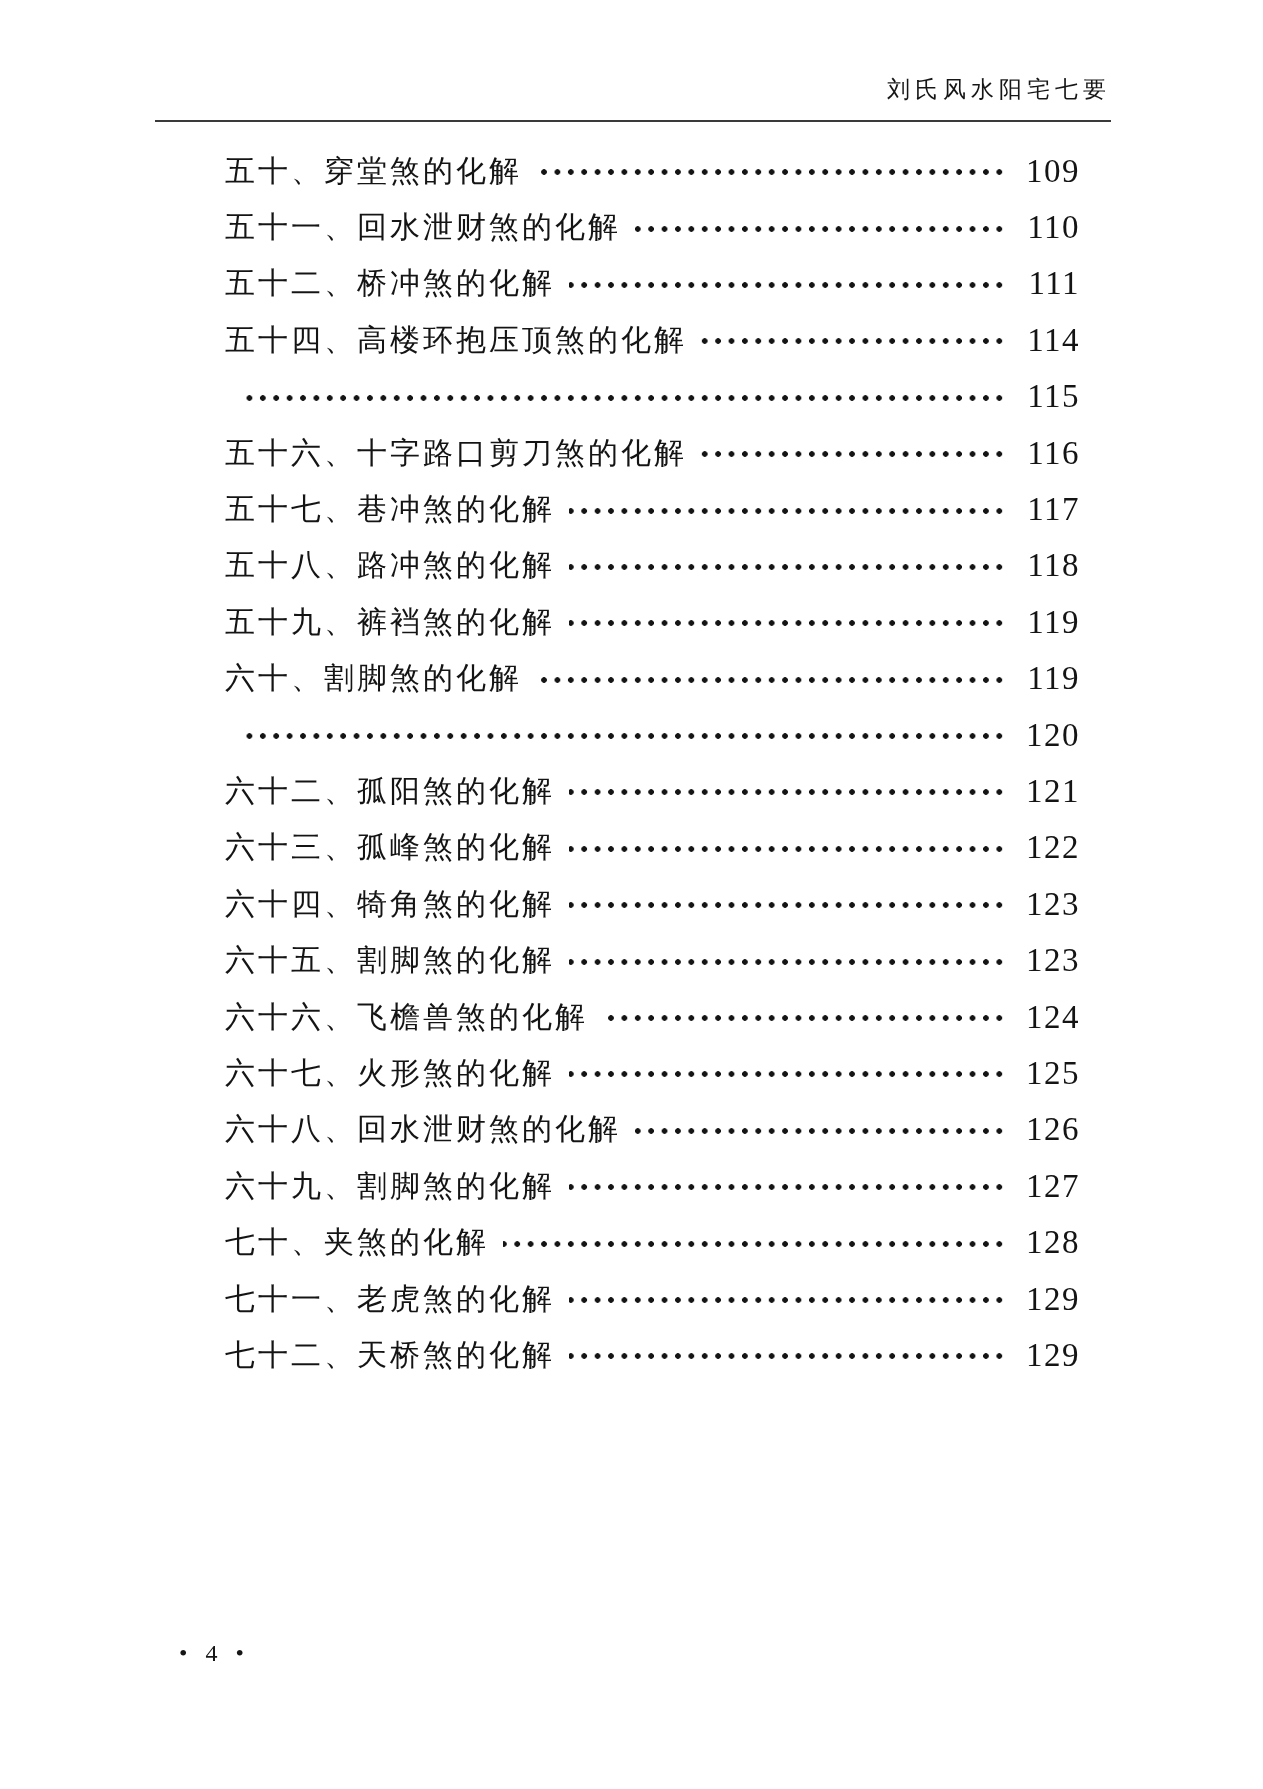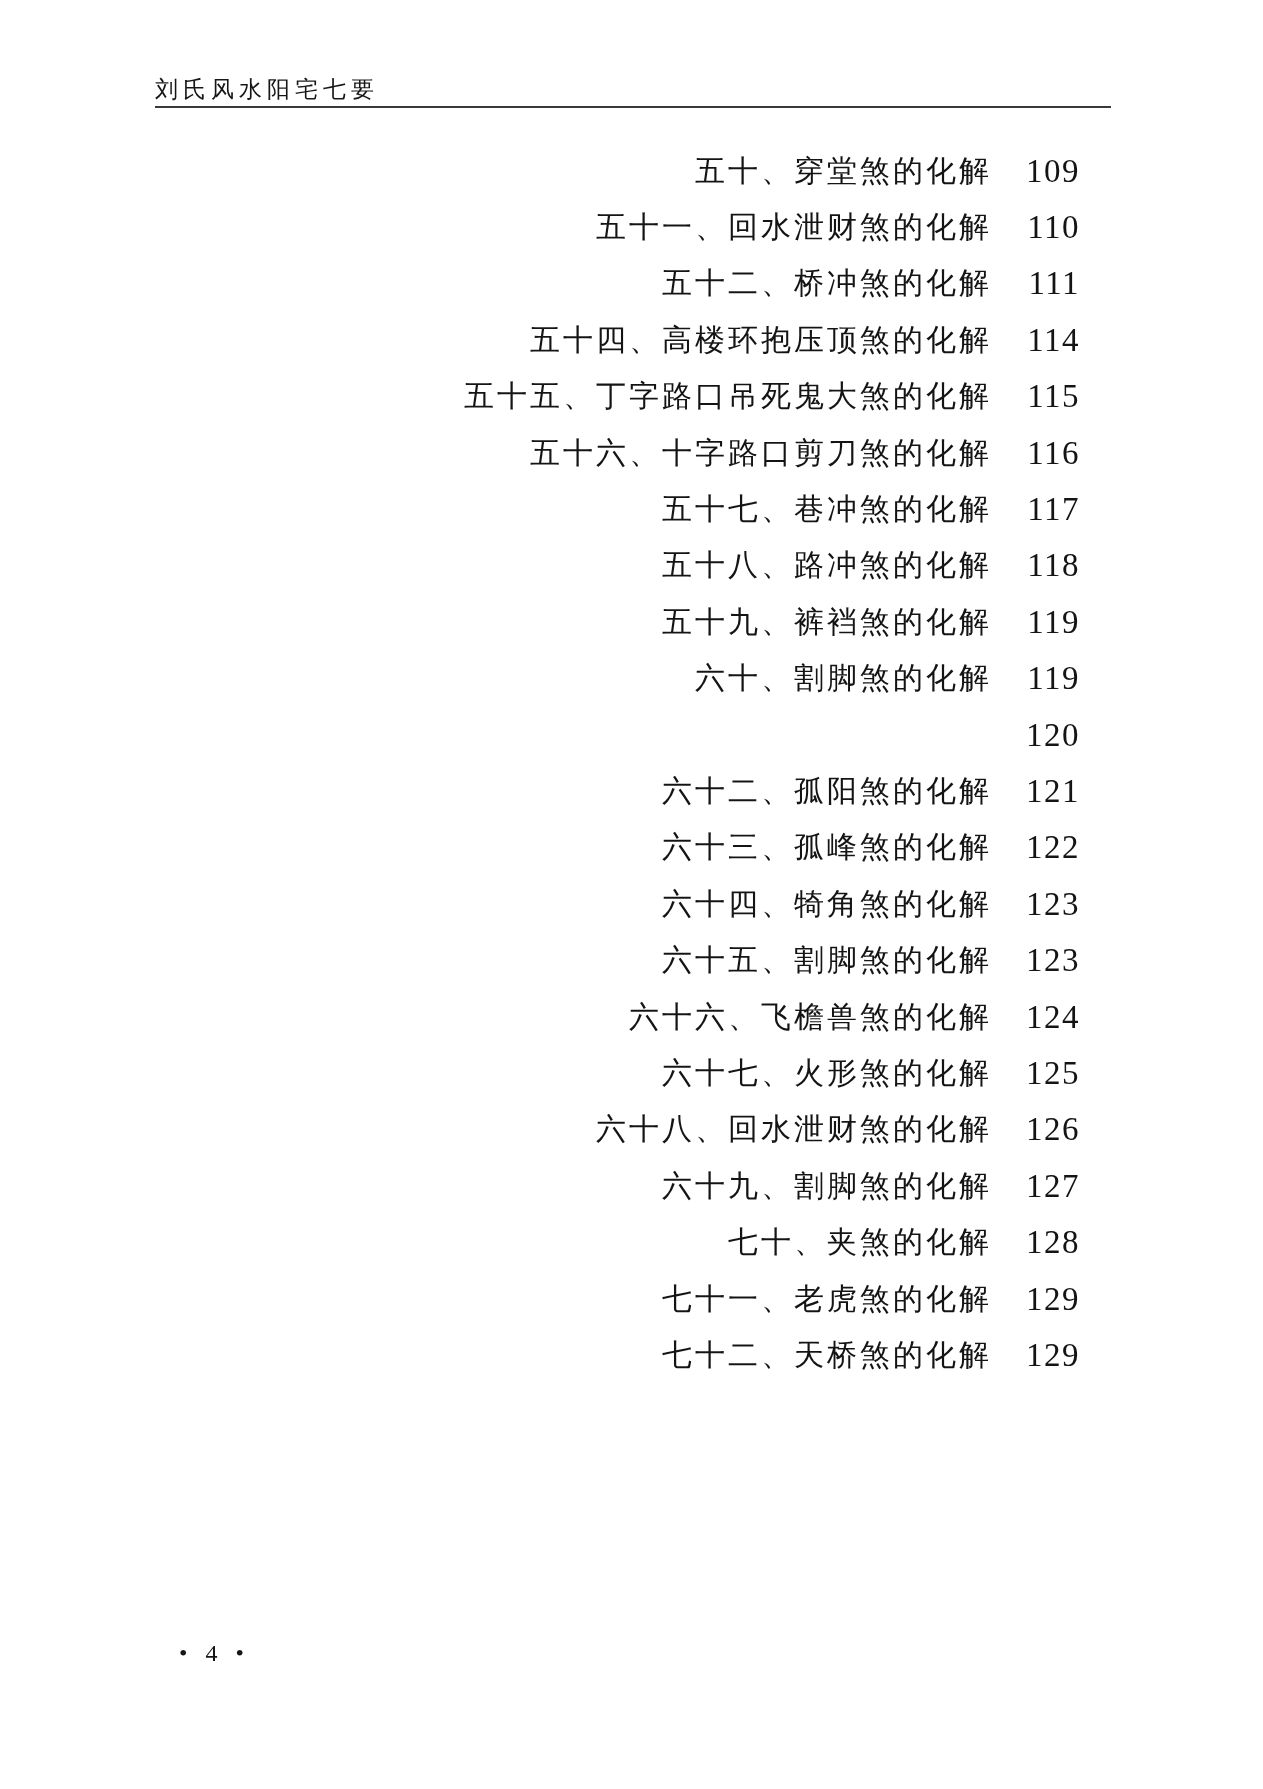--- a/index.html
+++ b/index.html
@@ -11,36 +11,36 @@
     font-family: "Liberation Serif", "DejaVu Serif", serif;
     color: #111111;
     overflow: hidden;
   }
   .header {
     position: absolute;
     left: 155px;
     right: 152px;
     top: 74px;
     border-bottom: 2px solid #3a3a3a;
-    padding-bottom: 1px;
+    padding-bottom: 15px;
+    text-align: right;
   }
   .header-title {
     font-size: 23px;
     letter-spacing: 5px;
     color: #161616;
     white-space: nowrap;
   }
   .toc-list {
     position: absolute;
     left: 225px;
     top: 143px;
     width: 855px; 
     display: flex;
     flex-direction: column;
-    align-items: flex-end;
   }
   .toc-row {
     display: flex;
     align-items: center;
     height: 56.4px;
     white-space: nowrap;
   }
   .toc-title {
     font-size: 30px;
     letter-spacing: 3px;
@@ -97,21 +97,20 @@
       <span class="toc-title">五十二、桥冲煞的化解</span>
       <span class="leader"></span>
       <span class="toc-page">111</span>
     </div>
       <div class="toc-row">
       <span class="toc-title">五十四、高楼环抱压顶煞的化解</span>
       <span class="leader"></span>
       <span class="toc-page">114</span>
     </div>
       <div class="toc-row">
-      <span class="toc-title">五十五、丁字路口吊死鬼大煞的化解</span>
       <span class="leader"></span>
       <span class="toc-page">115</span>
     </div>
       <div class="toc-row">
       <span class="toc-title">五十六、十字路口剪刀煞的化解</span>
       <span class="leader"></span>
       <span class="toc-page">116</span>
     </div>
       <div class="toc-row">
       <span class="toc-title">五十七、巷冲煞的化解</span>

